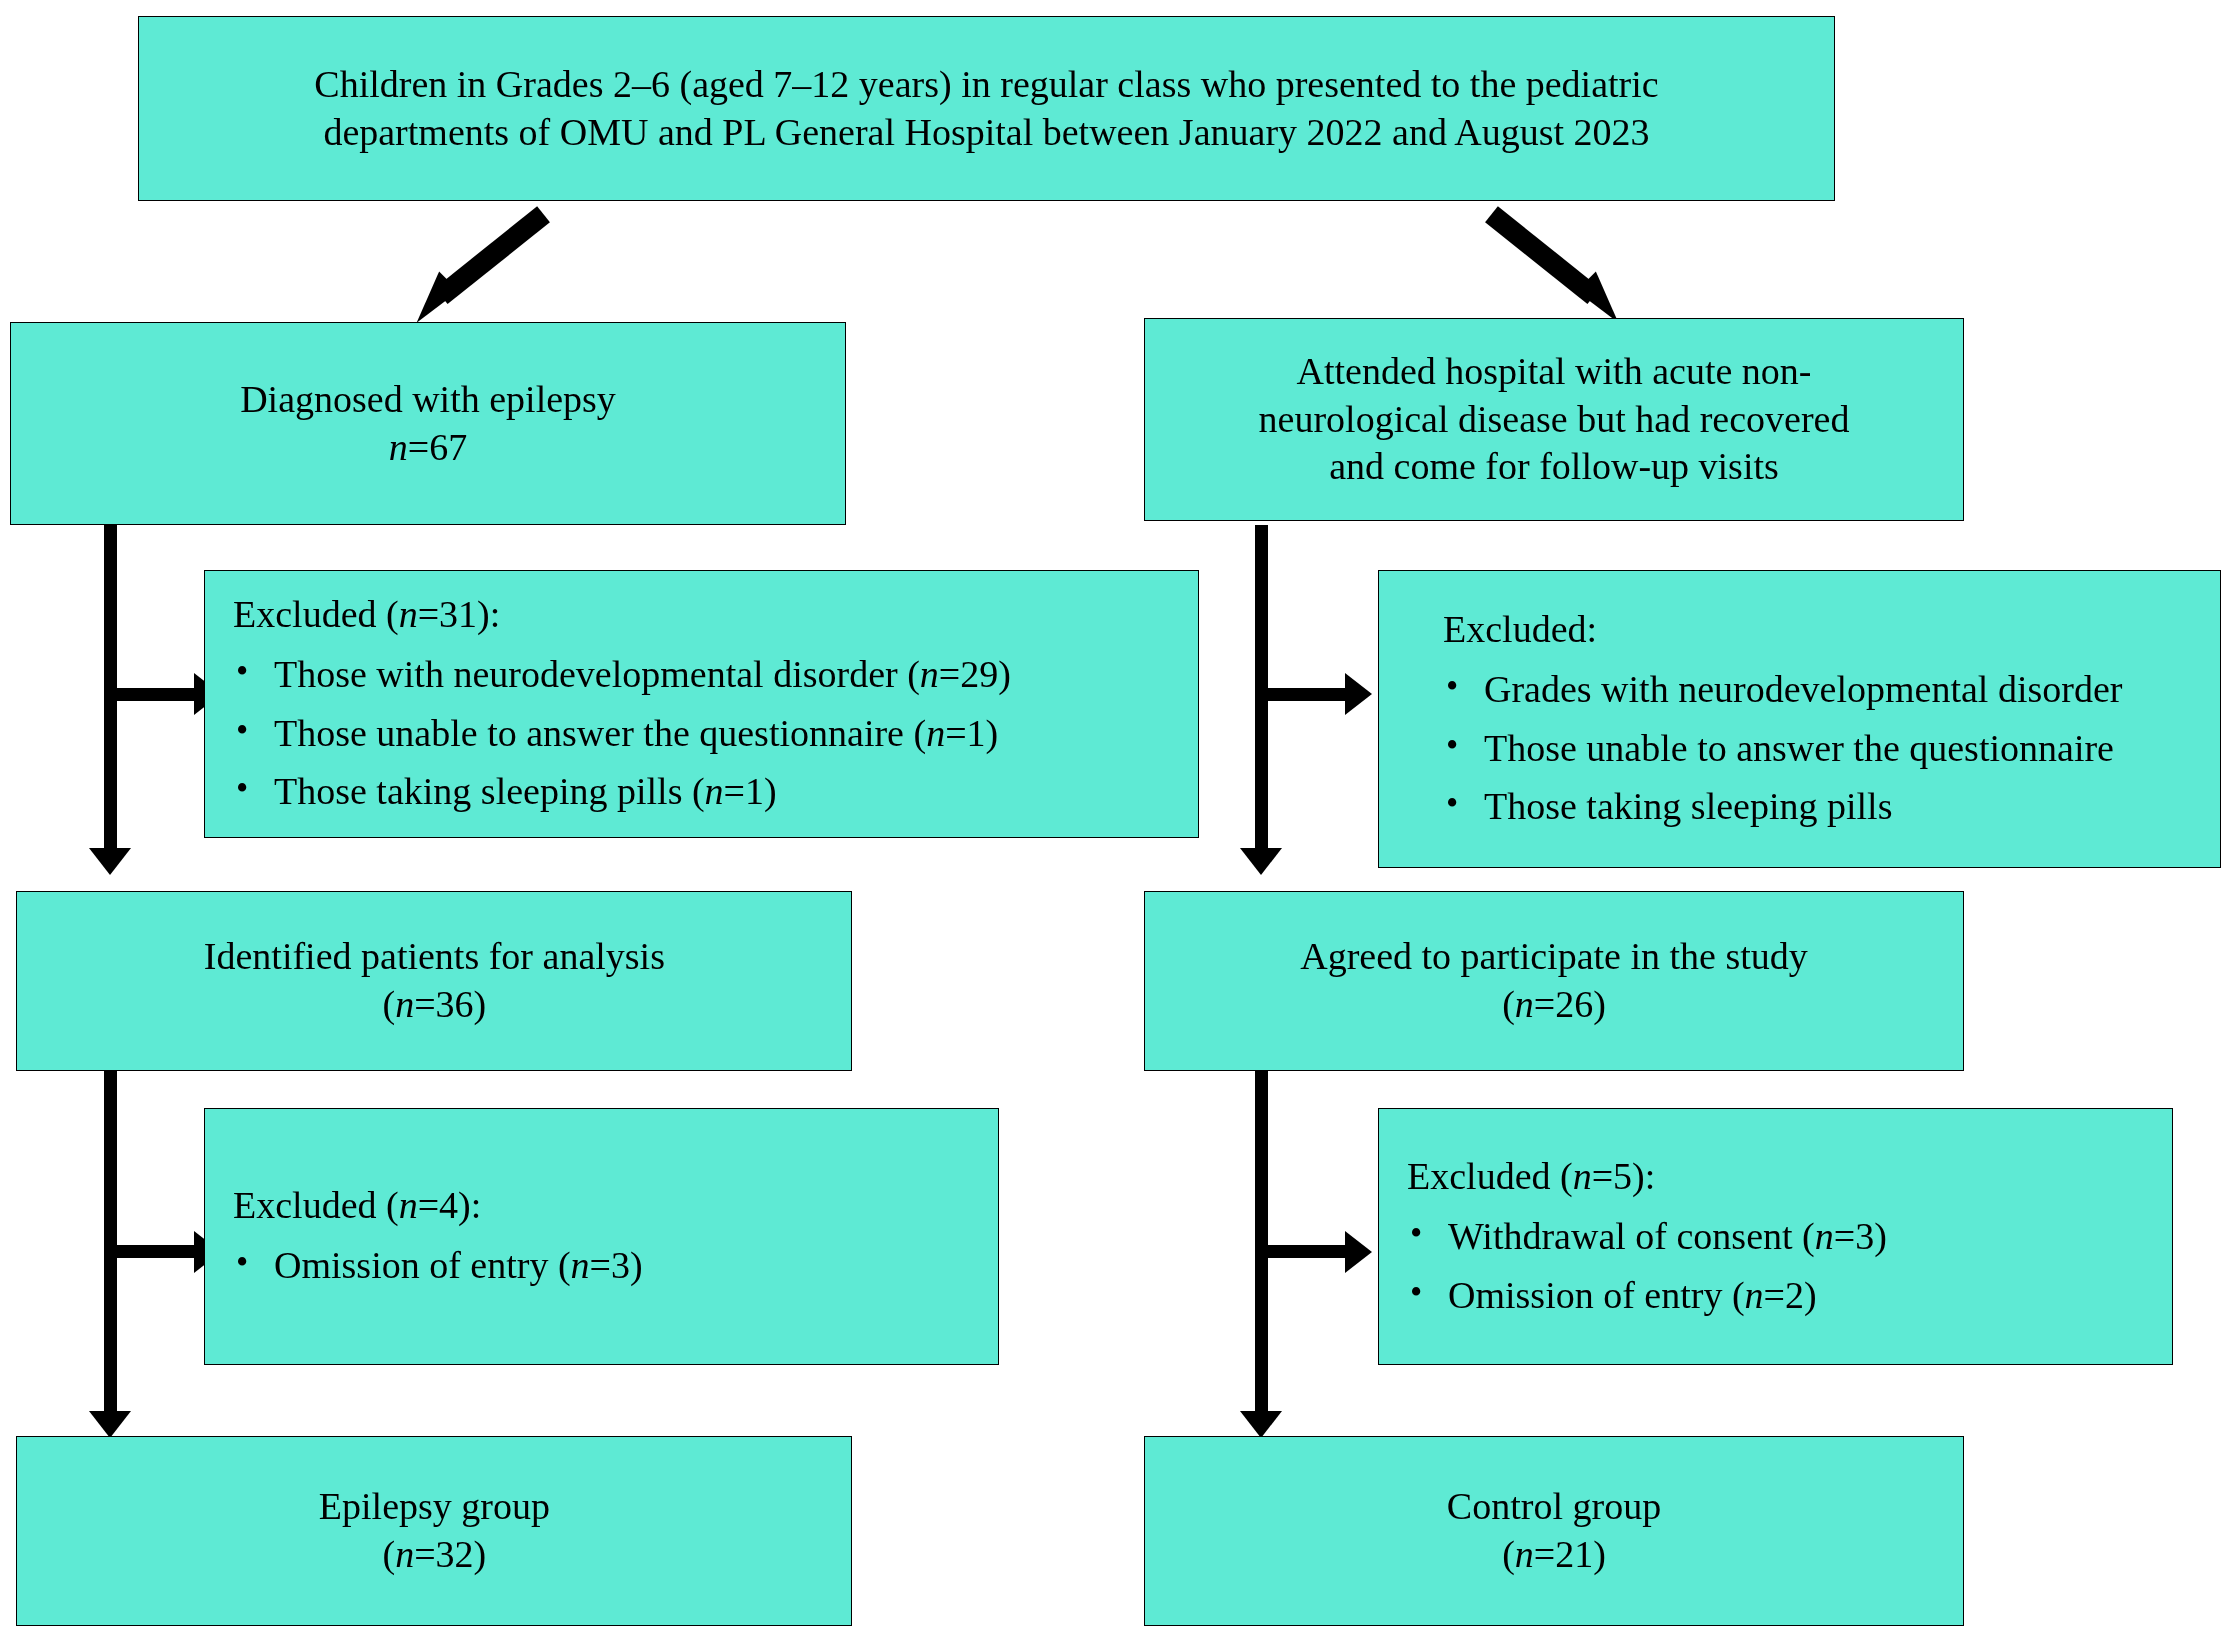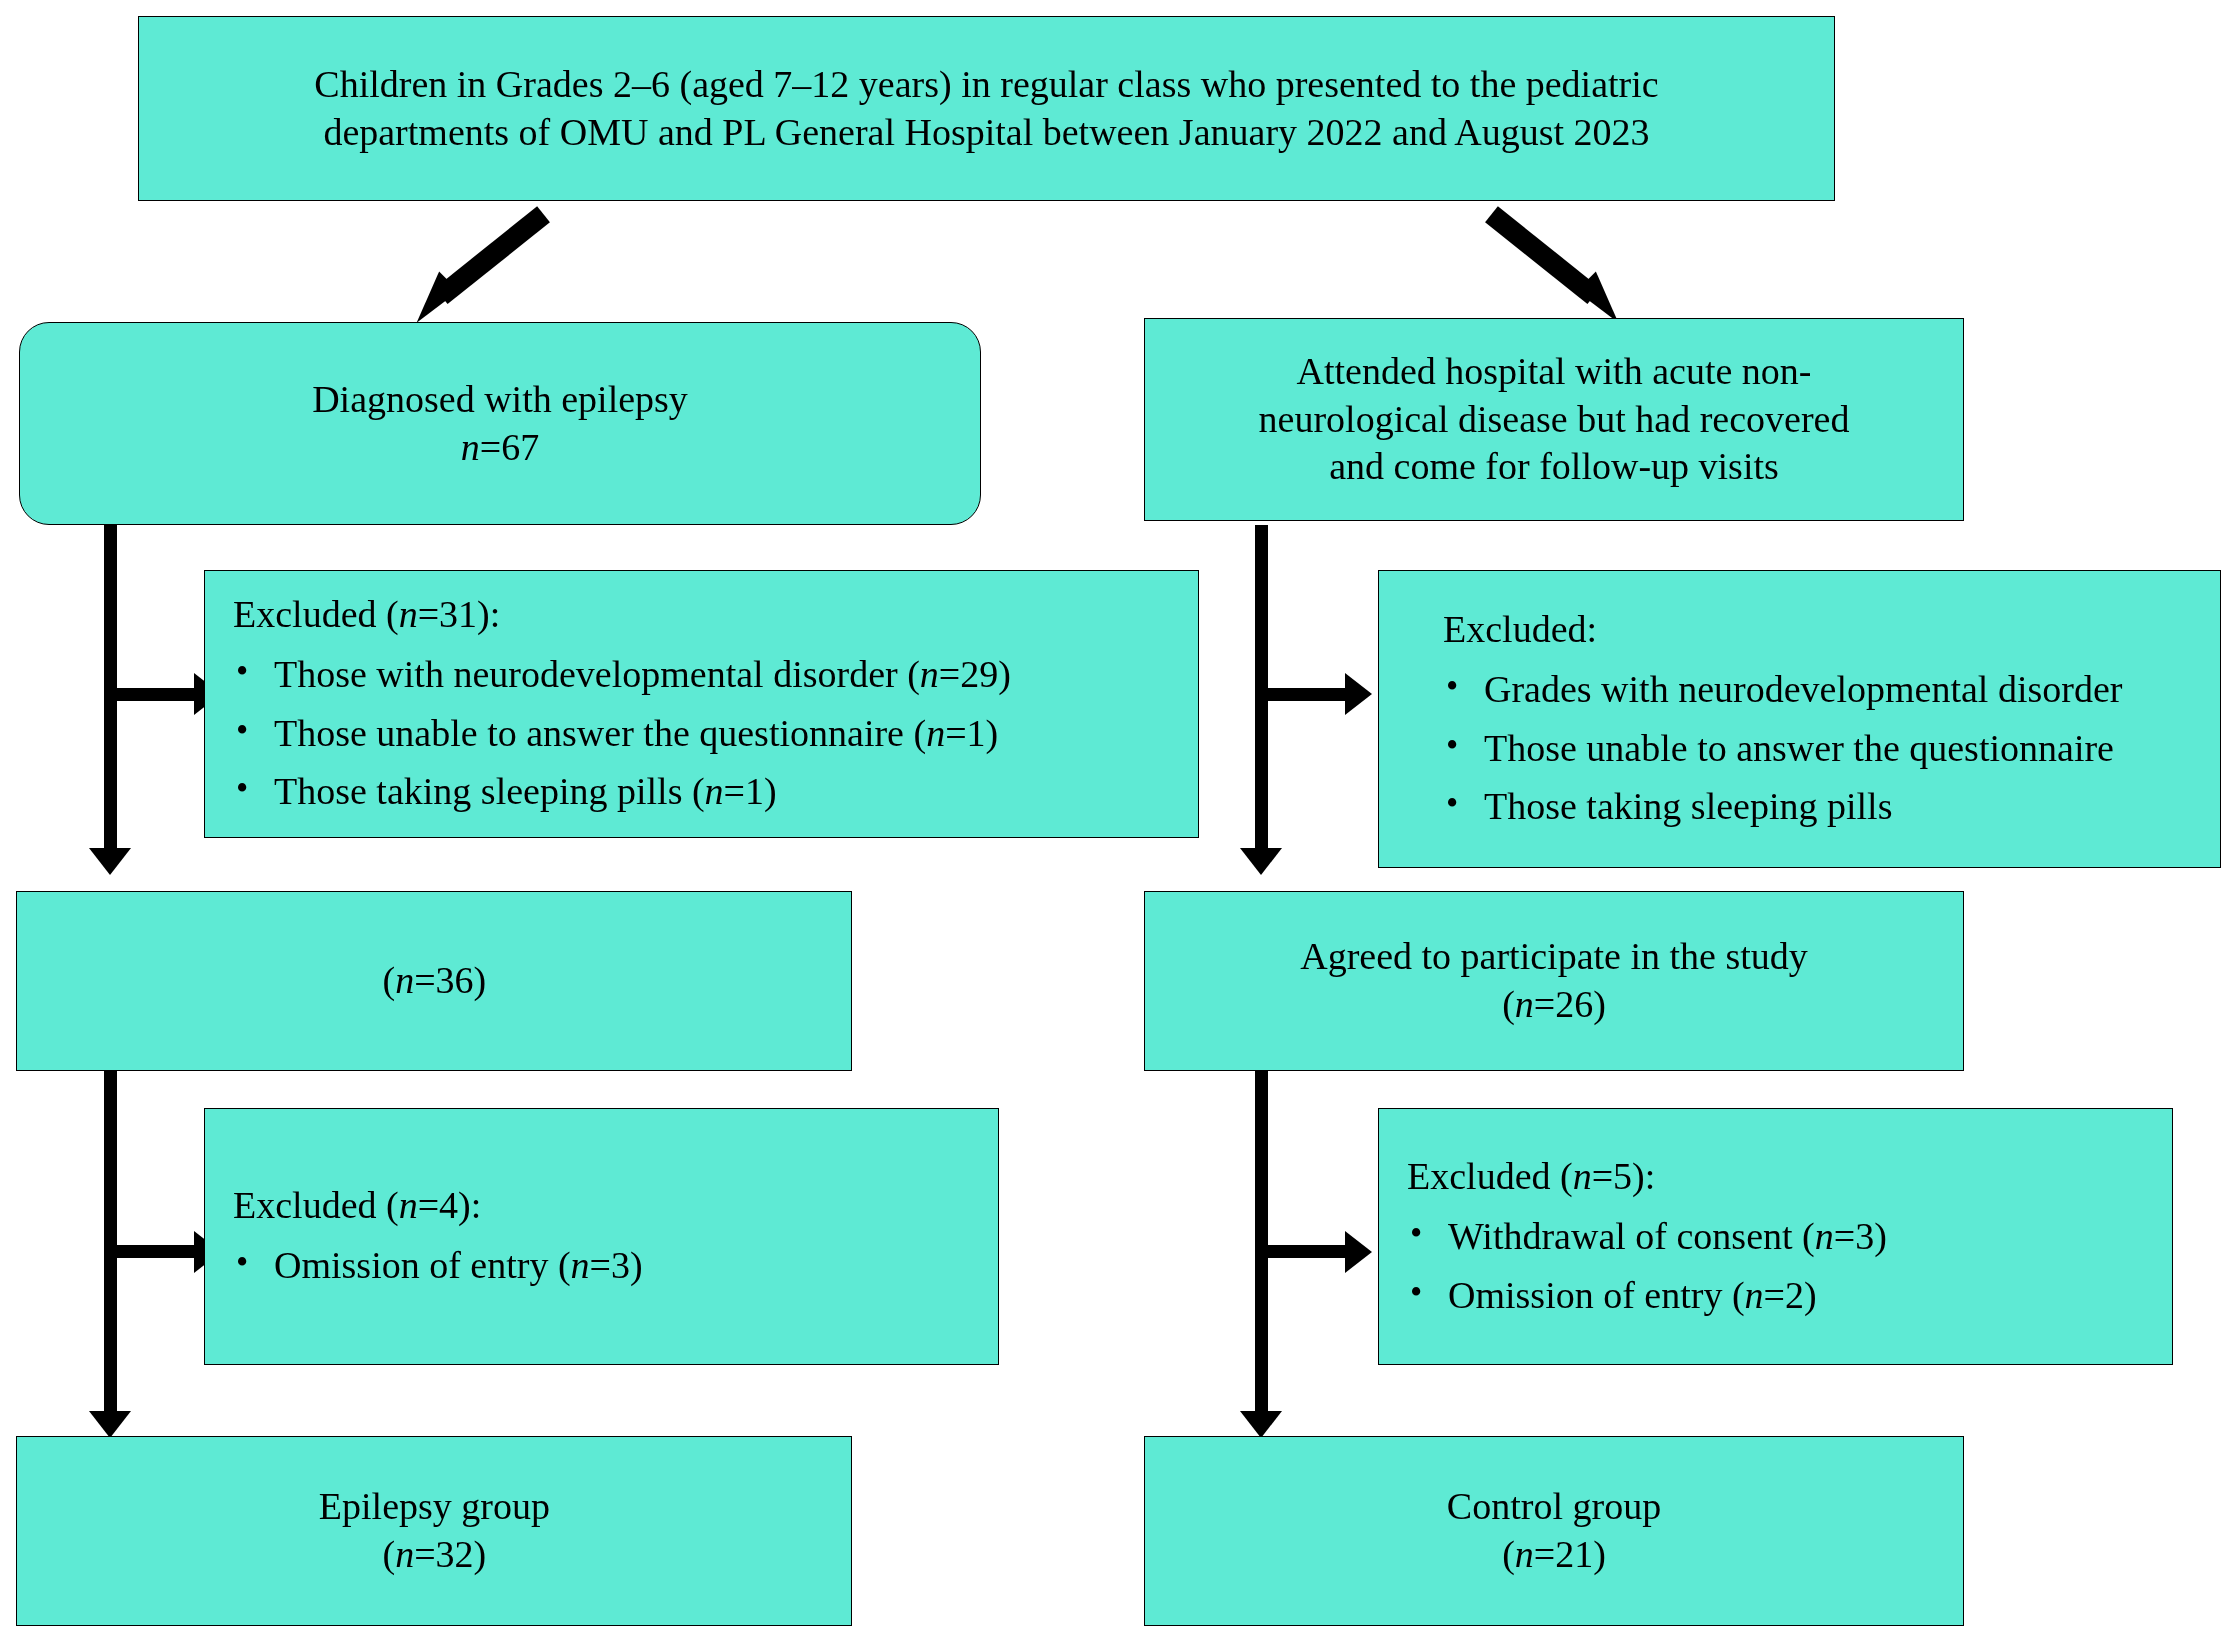--- a/index.html
+++ b/index.html
@@ -122,41 +122,42 @@
   <svg class="diag" style="left:390px; top:205px;" width="174" height="128" viewBox="0 0 340 250">
     <line x1="300" y1="18" x2="100" y2="178" stroke="#000000" stroke-width="40"></line>
     <polygon points="52,230 134,168 96,130" fill="#000000"></polygon>
   </svg>
 
   <svg class="diag" style="left:1471px; top:205px;" width="174" height="128" viewBox="0 0 340 250">
     <line x1="40" y1="18" x2="240" y2="178" stroke="#000000" stroke-width="40"></line>
     <polygon points="288,230 206,168 244,130" fill="#000000"></polygon>
   </svg>
 
-  <div class="box center" style="left:19px; top:322px; width:962px; height:203px;border-radius:30px;">
+  <div class="box center" style="left:10px; top:322px; width:836px; height:203px;">
     <div class="line">Diagnosed with epilepsy</div>
     <div class="line"><span class="nitalic">n</span>=67</div>
   </div>
 
   <div class="vstem" style="left:104px; top:525px; height:325px;"></div>
   <div class="vhead" style="left:89px; top:848px;"></div>
 
   <div class="hstem" style="left:117px; top:688px; width:86px;"></div>
   <div class="hhead" style="left:194px; top:673px;"></div>
 
   <div class="box left" style="left:204px; top:570px; width:995px; height:268px;">
     <div class="excl-title">Excluded (<span class="nitalic">n</span>=31):</div>
     <ul class="bullets">
       <li>Those with neurodevelopmental disorder (<span class="nitalic">n</span>=29)</li>
       <li>Those unable to answer the questionnaire (<span class="nitalic">n</span>=1)</li>
       <li>Those taking sleeping pills (<span class="nitalic">n</span>=1)</li>
     </ul>
   </div>
 
   <div class="box center" style="left:16.4px; top:891px; width:836px; height:180px;">
+    <div class="line">Identified patients for analysis</div>
     <div class="line">(<span class="nitalic">n</span>=36)</div>
   </div>
 
   <div class="vstem" style="left:104px; top:1071px; height:342px;"></div>
   <div class="vhead" style="left:89px; top:1411px;"></div>
   <div class="hstem" style="left:117px; top:1245px; width:86px;"></div>
   <div class="hhead" style="left:194px; top:1231px;"></div>
 
   <div class="box left" style="left:204px; top:1108px; width:795px; height:257px;">
     <div class="excl-title">Excluded (<span class="nitalic">n</span>=4):</div>

